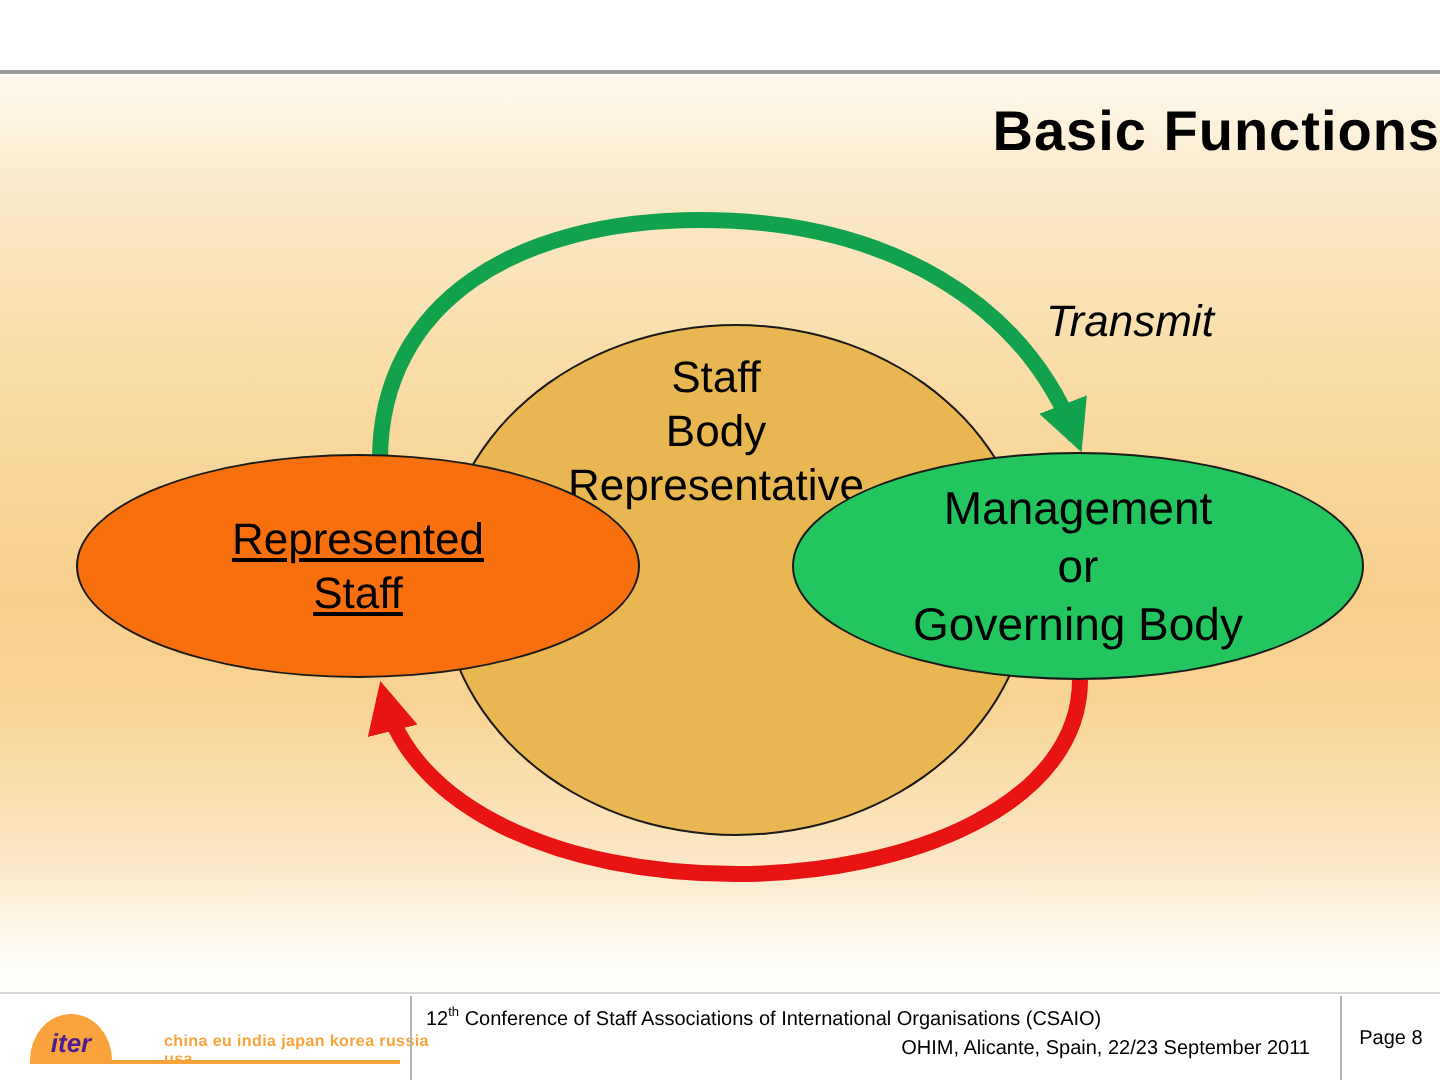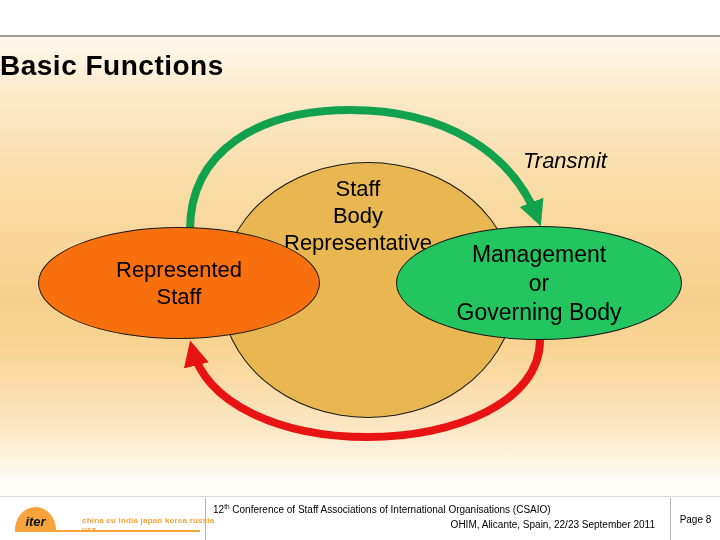--- a/index.html
+++ b/index.html
@@ -15,58 +15,58 @@
   .top-band { position: absolute; left: 0; top: 0; width: 720px; height: 35px; background: #ffffff; }
   .top-line { position: absolute; left: 0; top: 35px; width: 720px; height: 2px; background: #9c9c9c; }
   .body-bg {
     position: absolute; left: 0; top: 37px; width: 720px; height: 503px;
     background: linear-gradient(180deg,
       #fef9ed 0%, #fbe9c8 12%, #f9dca6 30%, #f7cf8d 52%,
       #f8d494 62%, #fbe7c5 78%, #fefcf6 88%, #ffffff 100%);
   }
   .title {
     position: absolute; left: 0; top: 50px; width: 720px;
-    text-align: left; font-size: 28px; font-weight: bold; letter-spacing: 0.5px;
+    text-align: right; font-size: 28px; font-weight: bold; letter-spacing: 0.5px;
   }
   .ellipse {
     position: absolute; border: 1px solid #1a1a1a; border-radius: 50%;
   }
   .ellipse-tan   { left: 220px; top: 162px; width: 296px; height: 256px; }
   .ellipse-orange{ left: 38px;  top: 227px; width: 282px; height: 112px; }
   .ellipse-blue  { left: 396px; top: 226px; width: 286px; height: 114px; }
   .tan-text {
     position: absolute; left: 218px; top: 175px; width: 280px;
     text-align: center; font-size: 22px; line-height: 27px;
   }
   .center-lines {
     position: absolute; inset: 0;
     display: flex; flex-direction: column; justify-content: center;
     text-align: center;
   }
-  .ellipse-orange .center-lines { font-size: 22px; line-height: 27px; }
+  .ellipse-orange .center-lines { font-size: 22px; line-height: 27px; text-decoration: underline; }
   .ellipse-blue   .center-lines { font-size: 23px; line-height: 29px; }
   .arrows { position: absolute; left: 0; top: 0; pointer-events: none; }
   .flow-label { position: absolute; font-size: 22px; }
   .label-transmit { left: 523px; top: 148px; font-style: italic; }
   .label-report   { left: 114px; top: 394px; }
 
   .footer {
     position: absolute; left: 0; top: 496px; width: 720px; height: 44px;
     background: #ffffff; border-top: 1px solid #d8d8d8;
   }
   .vline { position: absolute; top: 1px; width: 1px; height: 42px; background: #b3b3b3; }
   .vline-1 { left: 205px; }
   .vline-2 { left: 670px; }
   .logo-dome {
     position: absolute; left: 15px; top: 10px; width: 41px; height: 23px;
     border-radius: 50% 50% 0 0 / 100% 100% 0 0;
     display: flex; align-items: flex-end; justify-content: center;
   }
   .logo-wordmark {
-    color: #0f172a; font-weight: bold; font-style: italic;
+    color: #4c1d95; font-weight: bold; font-style: italic;
     font-size: 13px; line-height: 16px;
   }
   .logo-underline { position: absolute; left: 15px; top: 33px; width: 185px; height: 2px; }
   .logo-members {
     position: absolute; left: 62px; top: 19px; width: 140px;
     font-size: 8px; font-weight: bold; letter-spacing: 0.2px;
   }
   .footer-center { position: absolute; left: 213px; top: 6px; width: 442px; }
   .conf-line { font-size: 10px; text-align: left; }
   .conf-line sup { font-size: 6.5px; }

